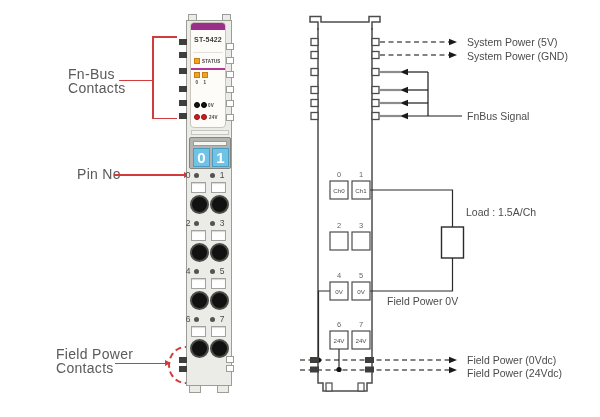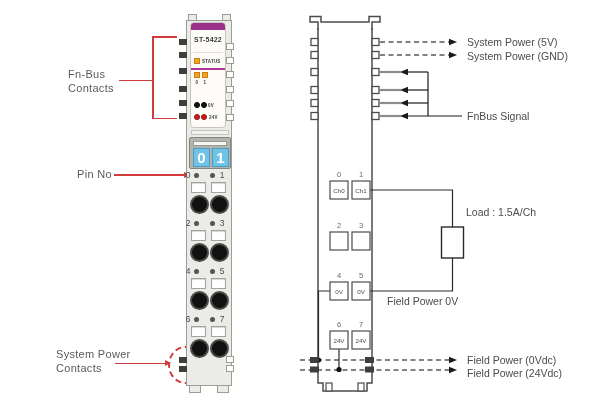--- a/index.html
+++ b/index.html
@@ -1,20 +1,20 @@
 <!DOCTYPE html>
 <html><head>
 <meta charset="utf-8">
 <style>
   html,body{margin:0;padding:0;background:#ffffff;}
   #stage{position:relative;width:600px;height:417px;background:#ffffff;overflow:hidden;
          font-family:"Liberation Sans",sans-serif;}
   .abs{position:absolute;}
   
-  .ann{position:absolute;color:#5a5a5a;font-size:11px;line-height:14px;letter-spacing:.3px;}
+  .ann{position:absolute;color:#5a5a5a;font-size:14px;line-height:14px;letter-spacing:.3px;}
   .rl{position:absolute;background:#d23b3b;}
   .rarrow{position:absolute;width:0;height:0;border-top:3.5px solid transparent;
           border-bottom:3.5px solid transparent;border-left:6px solid #d23b3b;}
   .rellipse{position:absolute;border:2px dashed #d23b3b;border-radius:50%;}
   
   .mod-body{position:absolute;left:186px;top:20px;width:46px;height:366px;
             background:#ebebe7;border:1px solid #9d9d97;box-sizing:border-box;}
   .mtab{position:absolute;background:#ebebe7;border:1px solid #9d9d97;box-sizing:border-box;}
   .btab{position:absolute;left:179px;width:8px;height:6px;background:#3e3e3c;}
   .rcut{position:absolute;left:226px;width:8px;height:7px;background:#ffffff;
@@ -61,21 +61,21 @@
   <div class="rl" style="left:152px;top:36px;width:1.5px;height:83px"></div>
   <div class="rl" style="left:152px;top:36px;width:25px;height:1.5px"></div>
   <div class="rl" style="left:152px;top:117.5px;width:25px;height:1.5px"></div>
   <div class="rl" style="left:119px;top:79.5px;width:34px;height:1.5px"></div>
 
   <div class="ann" style="left:77px;top:167px">Pin No</div>
   <div class="rl" style="left:114px;top:174px;width:70px;height:1.5px"></div>
   <div class="rarrow" style="left:184px;top:171.5px"></div>
 
   <div class="ann" style="left:56px;top:347px">
-    <div>System Power</div>
+    <div>Field Power</div>
     <div>Contacts</div>
   </div>
   <div class="rl" style="left:115px;top:362.5px;width:51px;height:1.5px"></div>
   <div class="rarrow" style="left:165px;top:360px"></div>
   <div class="rellipse" style="left:168px;top:346px;width:31px;height:34px"></div>
 
   <div class="mtab" style="left:188px;top:14px;width:9px;height:8px"></div>
   <div class="mtab" style="left:222px;top:14px;width:9px;height:8px"></div>
   <div class="mod-body"></div>
   <div class="feet" style="left:189px"></div>

